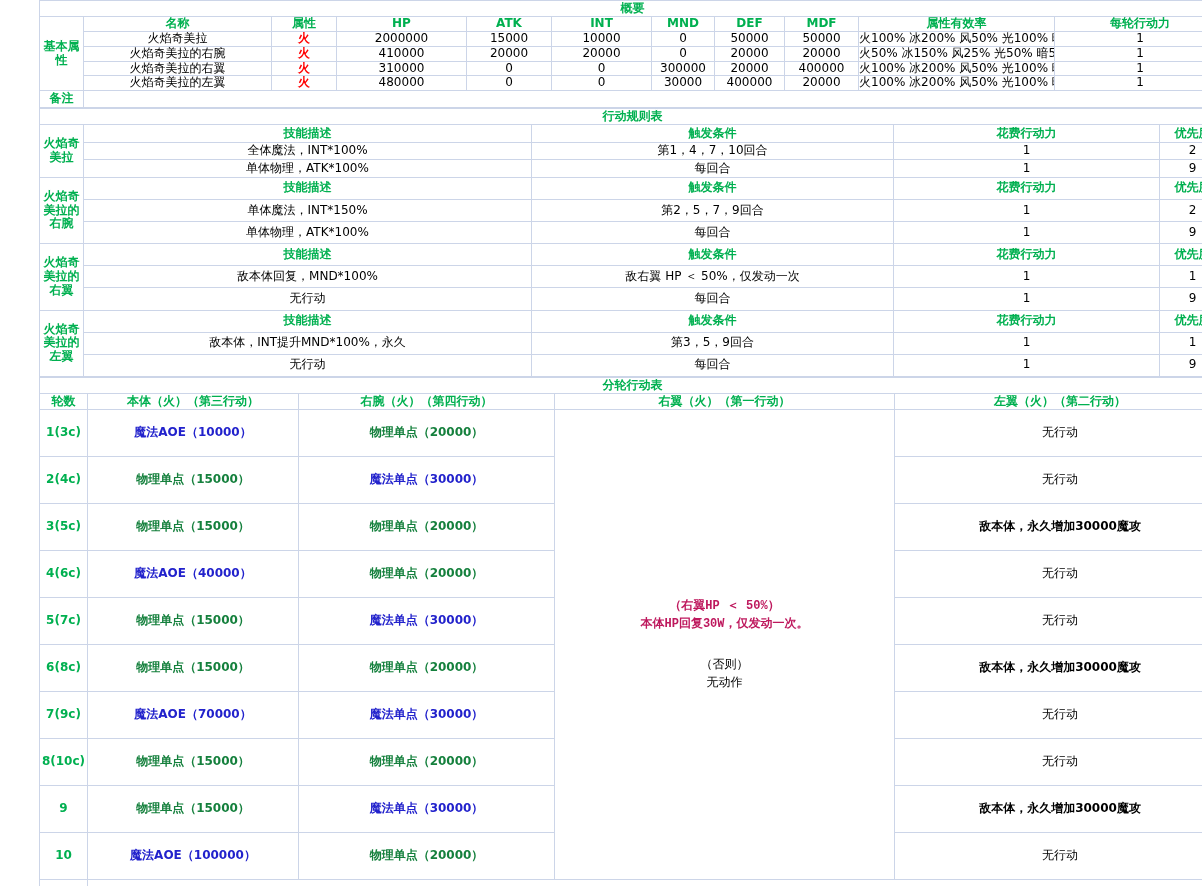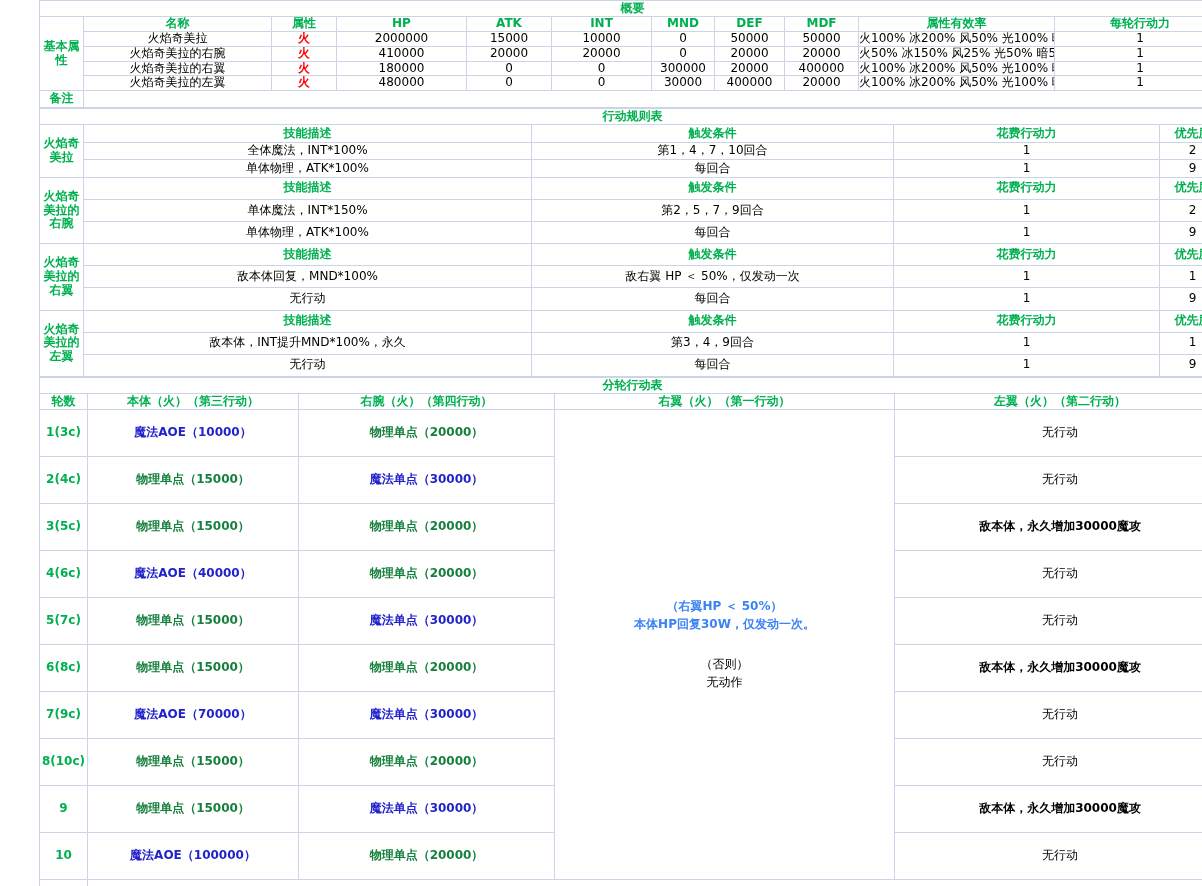--- a/index.html
+++ b/index.html
@@ -8,21 +8,21 @@
   table{border-collapse:collapse;table-layout:fixed;width:1186px;font-size:12px;color:#000;}
   td{border:1px solid #ccd5e8;text-align:center;vertical-align:middle;padding:0;line-height:1.15;overflow:hidden;white-space:nowrap;}
   .g{color:#00b050;font-weight:bold;}
   .r{color:#ff0000;font-weight:bold;}
   .wrap{white-space:normal;word-break:break-all;padding:12px 2px;}
   .act{font-weight:bold;}
   [data-kind="magic"]{color:#2222cc;}
   [data-kind="phys"]{color:#15803d;}
   [data-kind="buff"]{color:#000000;}
   [data-kind="none"]{color:#000;font-weight:normal;}
-  .orange{color:#3b82f6;font-weight:bold;}
+  .orange{color:#be185d;font-weight:bold;font-family:Liberation Mono, monospace;}
   .gap{height:22px;}
   tr.h16{height:16px;} tr.h15{height:15px;} tr.h14{height:14px;} tr.h17{height:17px;}
   tr.h47{height:47px;} tr.h41{height:41px;} tr.h5{height:5px;}
   .wingcell div{line-height:1.5;}
 </style>
 </head>
 <body>
 
 <div class="sheet">
 
@@ -77,21 +77,21 @@
       <td>20000</td>
       <td>0</td>
       <td>20000</td>
       <td>20000</td>
       <td>火50% 冰150% 风25% 光50% 暗50%</td>
       <td>1</td>
     </tr>
     <tr class="h14">
       <td>火焰奇美拉的右翼</td>
       <td class="r">火</td>
-      <td>180000</td>
+      <td>310000</td>
       <td>0</td>
       <td>0</td>
       <td>300000</td>
       <td>20000</td>
       <td>400000</td>
       <td>火100% 冰200% 风50% 光100% 暗100%</td>
       <td>1</td>
     </tr>
     <tr class="h14">
       <td>火焰奇美拉的左翼</td>
@@ -187,21 +187,21 @@
 
     <tr class="h17">
       <td rowspan="3" class="g wrap">火焰奇美拉的左翼</td>
       <td class="g">技能描述</td>
       <td class="g">触发条件</td>
       <td class="g">花费行动力</td>
       <td class="g">优先度</td>
     </tr>
     <tr class="h17">
       <td>敌本体，INT提升MND*100%，永久</td>
-      <td>第3，4，9回合</td>
+      <td>第3，5，9回合</td>
       <td>1</td>
       <td>1</td>
     </tr>
     <tr class="h17">
       <td>无行动</td>
       <td>每回合</td>
       <td>1</td>
       <td>9</td>
     </tr>
   </tbody>

